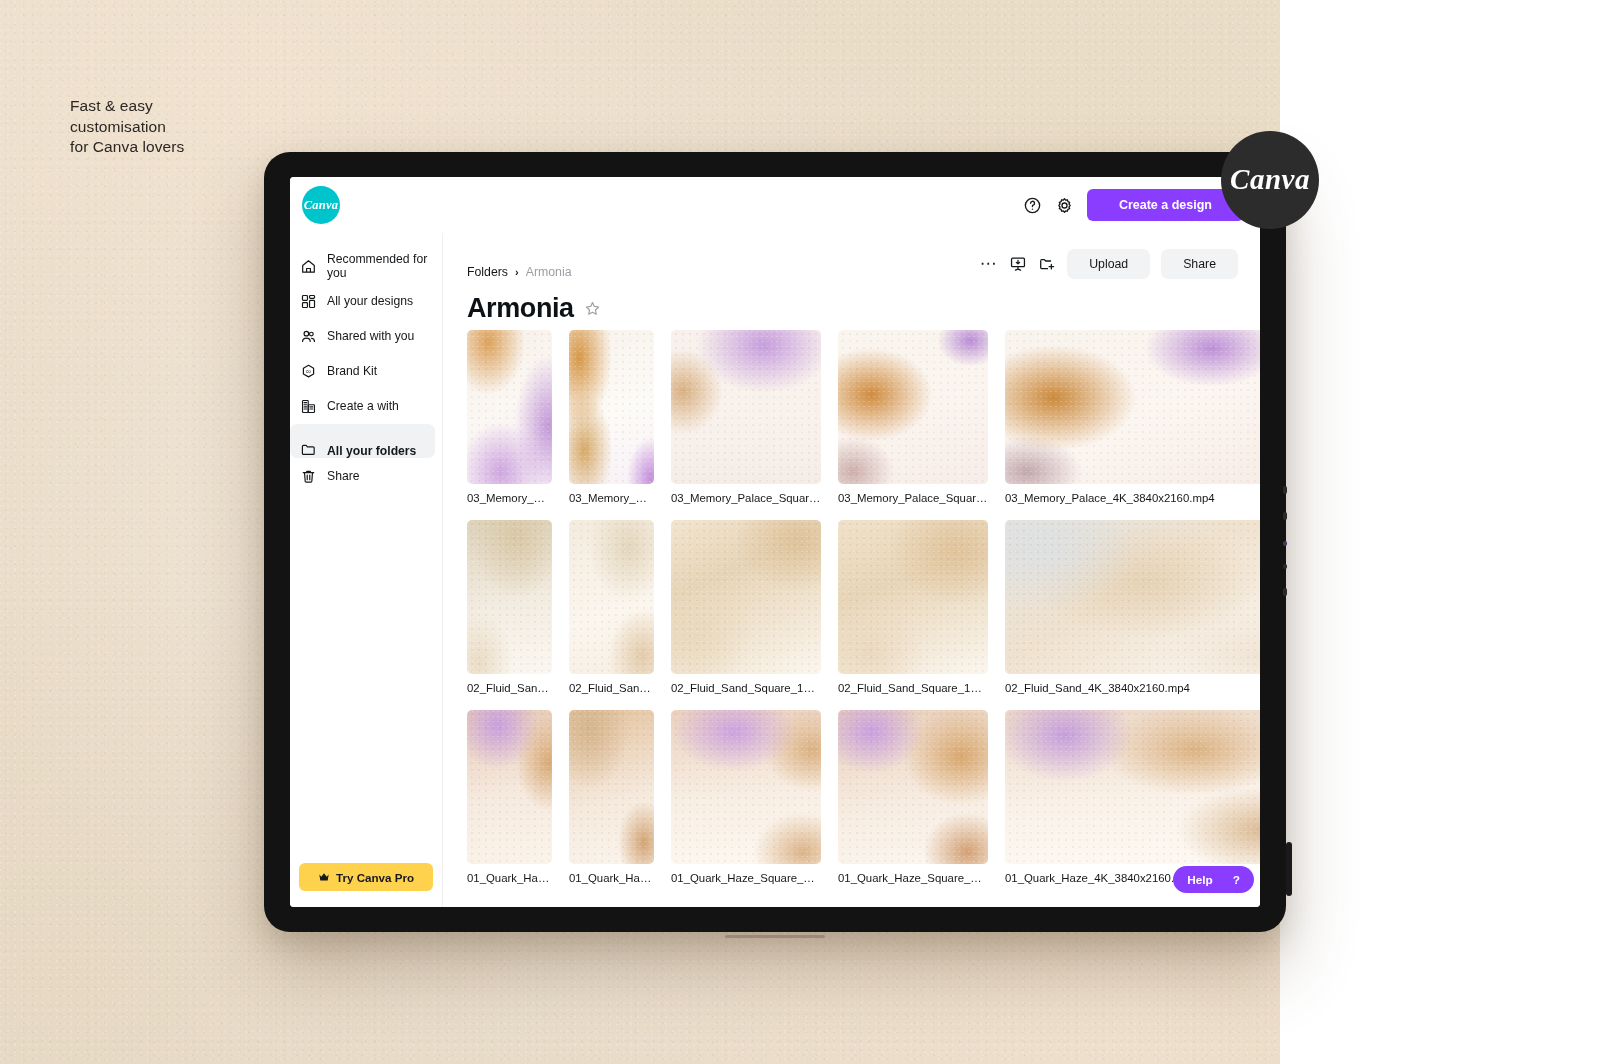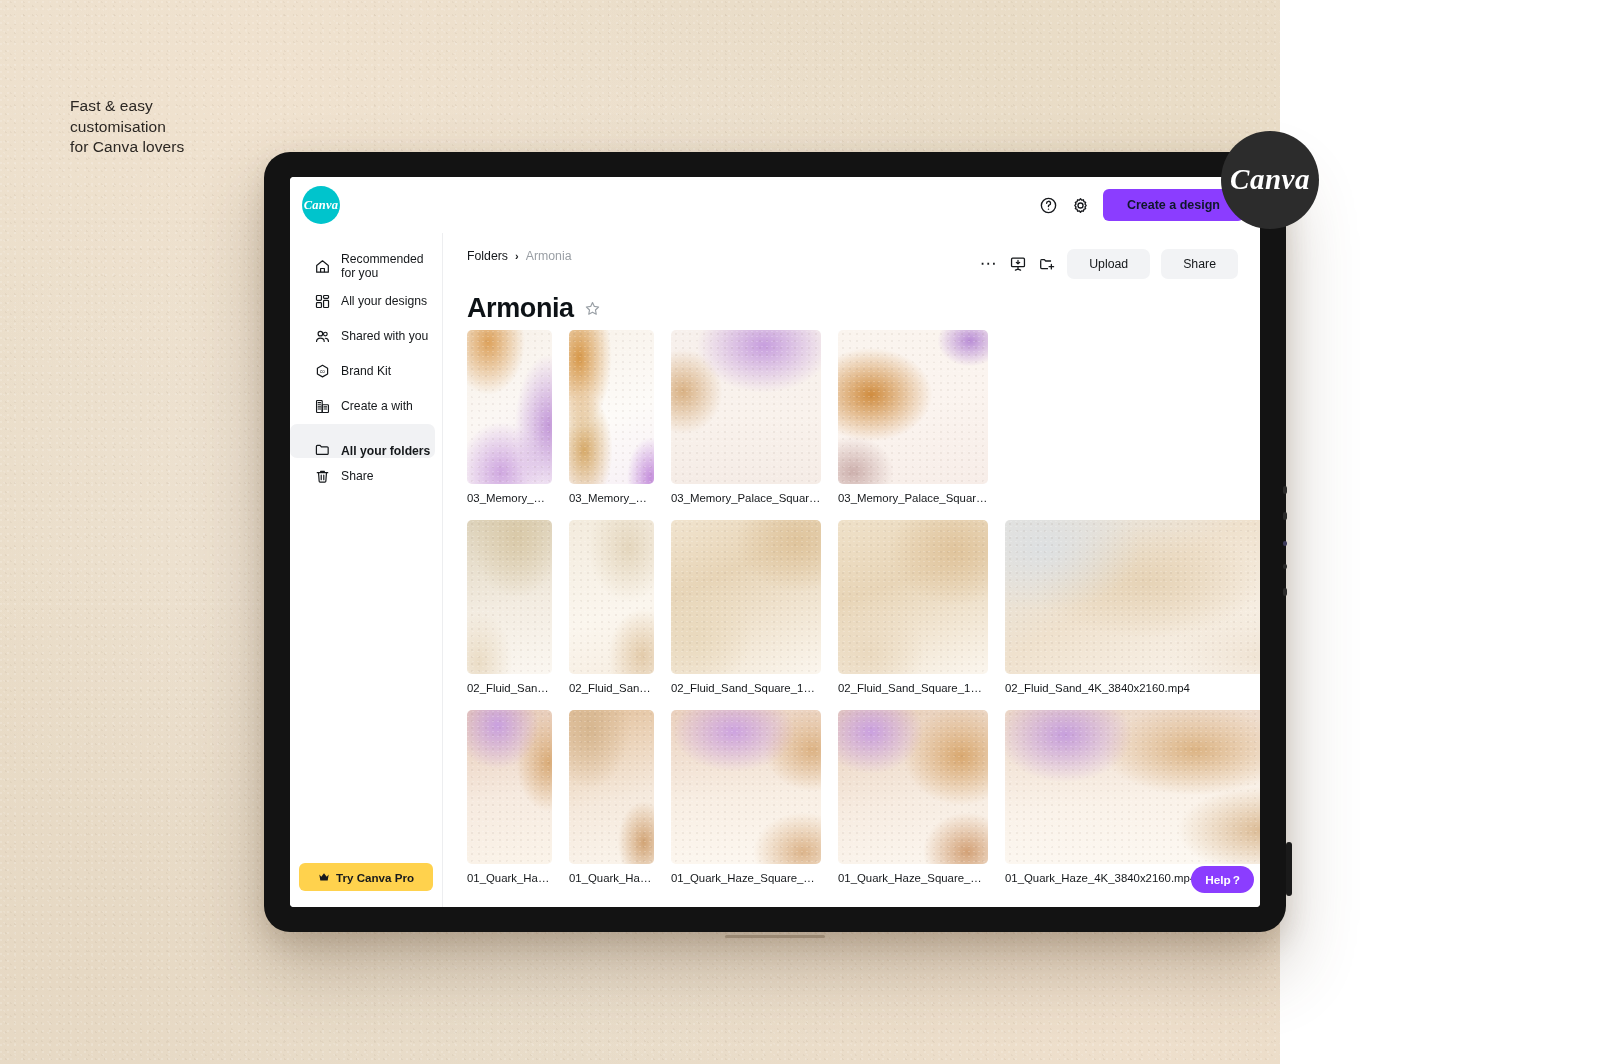--- a/index.html
+++ b/index.html
@@ -147,24 +147,24 @@
     margin-top: 2px;
   }
   #header-right {
     margin-left: auto;
     display: flex; align-items: center; gap: 13px;
     padding-right: 16px;
   }
   .hicon { width: 19px; height: 19px; cursor: pointer; color:#16181c; }
   #create-design-btn {
     background: #8b3dff;
-    color: #0f172a;
+    color: #ffffff;
     font-size: 12.5px;
     font-weight: 700;
-    padding: 9px 24px;
+    padding: 9px 32px;
     border: none;
     border-radius: 6px;
     cursor: pointer;
     font-family: inherit;
     white-space: nowrap;
   }
 
   
   #app-body { display: flex; height: 674px; }
 
@@ -174,21 +174,21 @@
     background: #fff;
     border-right: 1px solid #edeef0;
     position: relative;
     flex: 0 0 auto;
     padding-top: 16px;
   }
   .side-item {
     display: flex; align-items: center; gap: 10px;
     height: 34px;
     margin: 0 7px 0 0;
-    padding-left: 24px;
+    padding-left: 10px;
     border-radius: 7px;
     font-size: 12.2px;
     color: #15181b;
     cursor: pointer;
     margin-bottom: 1px;
   }
   .side-item .s-ico { width: 17px; height: 17px; flex: 0 0 17px; color:#15181b; }
   .side-item.active { background: #f1f2f4; font-weight: 700; align-items: flex-end; }
   .side-item + .side-item { margin-top: 0; }
 
@@ -202,21 +202,21 @@
     font-size: 11.6px; font-weight: 700; color: #17191c;
     display: flex; align-items: center; justify-content: center; gap: 6px;
     cursor: pointer;
   }
   #crown-ico { width: 12px; height: 12px; }
 
   
   #main { flex: 1 1 auto; background: #fff; position: relative; overflow: hidden; }
 
   #main-top { padding: 16px 22px 0 24px; }
-  #breadcrumb-row { display: flex; align-items: flex-start; }
+  #breadcrumb-row { display: flex; align-items: flex-end; }
   #breadcrumb { display: flex; align-items: center; gap: 7px; font-size: 12.3px; }
   #bc-root { color: #15181b; cursor: pointer; }
   #bc-sep { color: #15181b; font-size: 11px; font-weight: 700; }
   #bc-current { color: #9a9fa5; }
 
   #top-actions { margin-left: auto; display: flex; align-items: center; gap: 11px; }
   .t-ico { width: 18px; height: 18px; cursor: pointer; color:#15181b; }
   #dots-btn { font-size: 17px; letter-spacing: 1.5px; color: #15181b; cursor: pointer; line-height: 8px; }
   .pill-btn {
     background: #f2f3f5;
@@ -344,21 +344,21 @@
   
   #help-btn {
     position: absolute;
     right: 6px; bottom: 14px;
     background: #8b3dff;
     color: #fff;
     border: none; border-radius: 16px;
     font-family: inherit;
     font-size: 11.8px; font-weight: 700;
     height: 27px; padding: 0 14px;
-    display: flex; align-items: center; gap: 2px;
+    display: flex; align-items: center; gap: 20px;
     cursor: pointer;
     z-index: 5;
   }
 </style>
 </head>
 <body>
 
 <div id="scene">
 
   <div id="caption">Fast &amp; easy
@@ -524,20 +524,24 @@
                   <div class="tile-label">03_Memory_Pal...</div>
                 </div>
                 <div class="tile w-s">
                   <div class="thumb w-s h-s g3"></div>
                   <div class="tile-label">03_Memory_Palace_Square_1...</div>
                 </div>
                 <div class="tile w-s">
                   <div class="thumb w-s h-s g4"></div>
                   <div class="tile-label">03_Memory_Palace_Square_1...</div>
                 </div>
+                <div class="tile w-w">
+                  <div class="thumb w-w h-w g5"></div>
+                  <div class="tile-label">03_Memory_Palace_4K_3840x2160.mp4</div>
+                </div>
               </div>
               <div class="grid-row">
                 <div class="tile w-p">
                   <div class="thumb w-p h-p s1"></div>
                   <div class="tile-label">02_Fluid_Sand_...</div>
                 </div>
                 <div class="tile w-p">
                   <div class="thumb w-p h-p s2"></div>
                   <div class="tile-label">02_Fluid_Sand_...</div>
                 </div>

